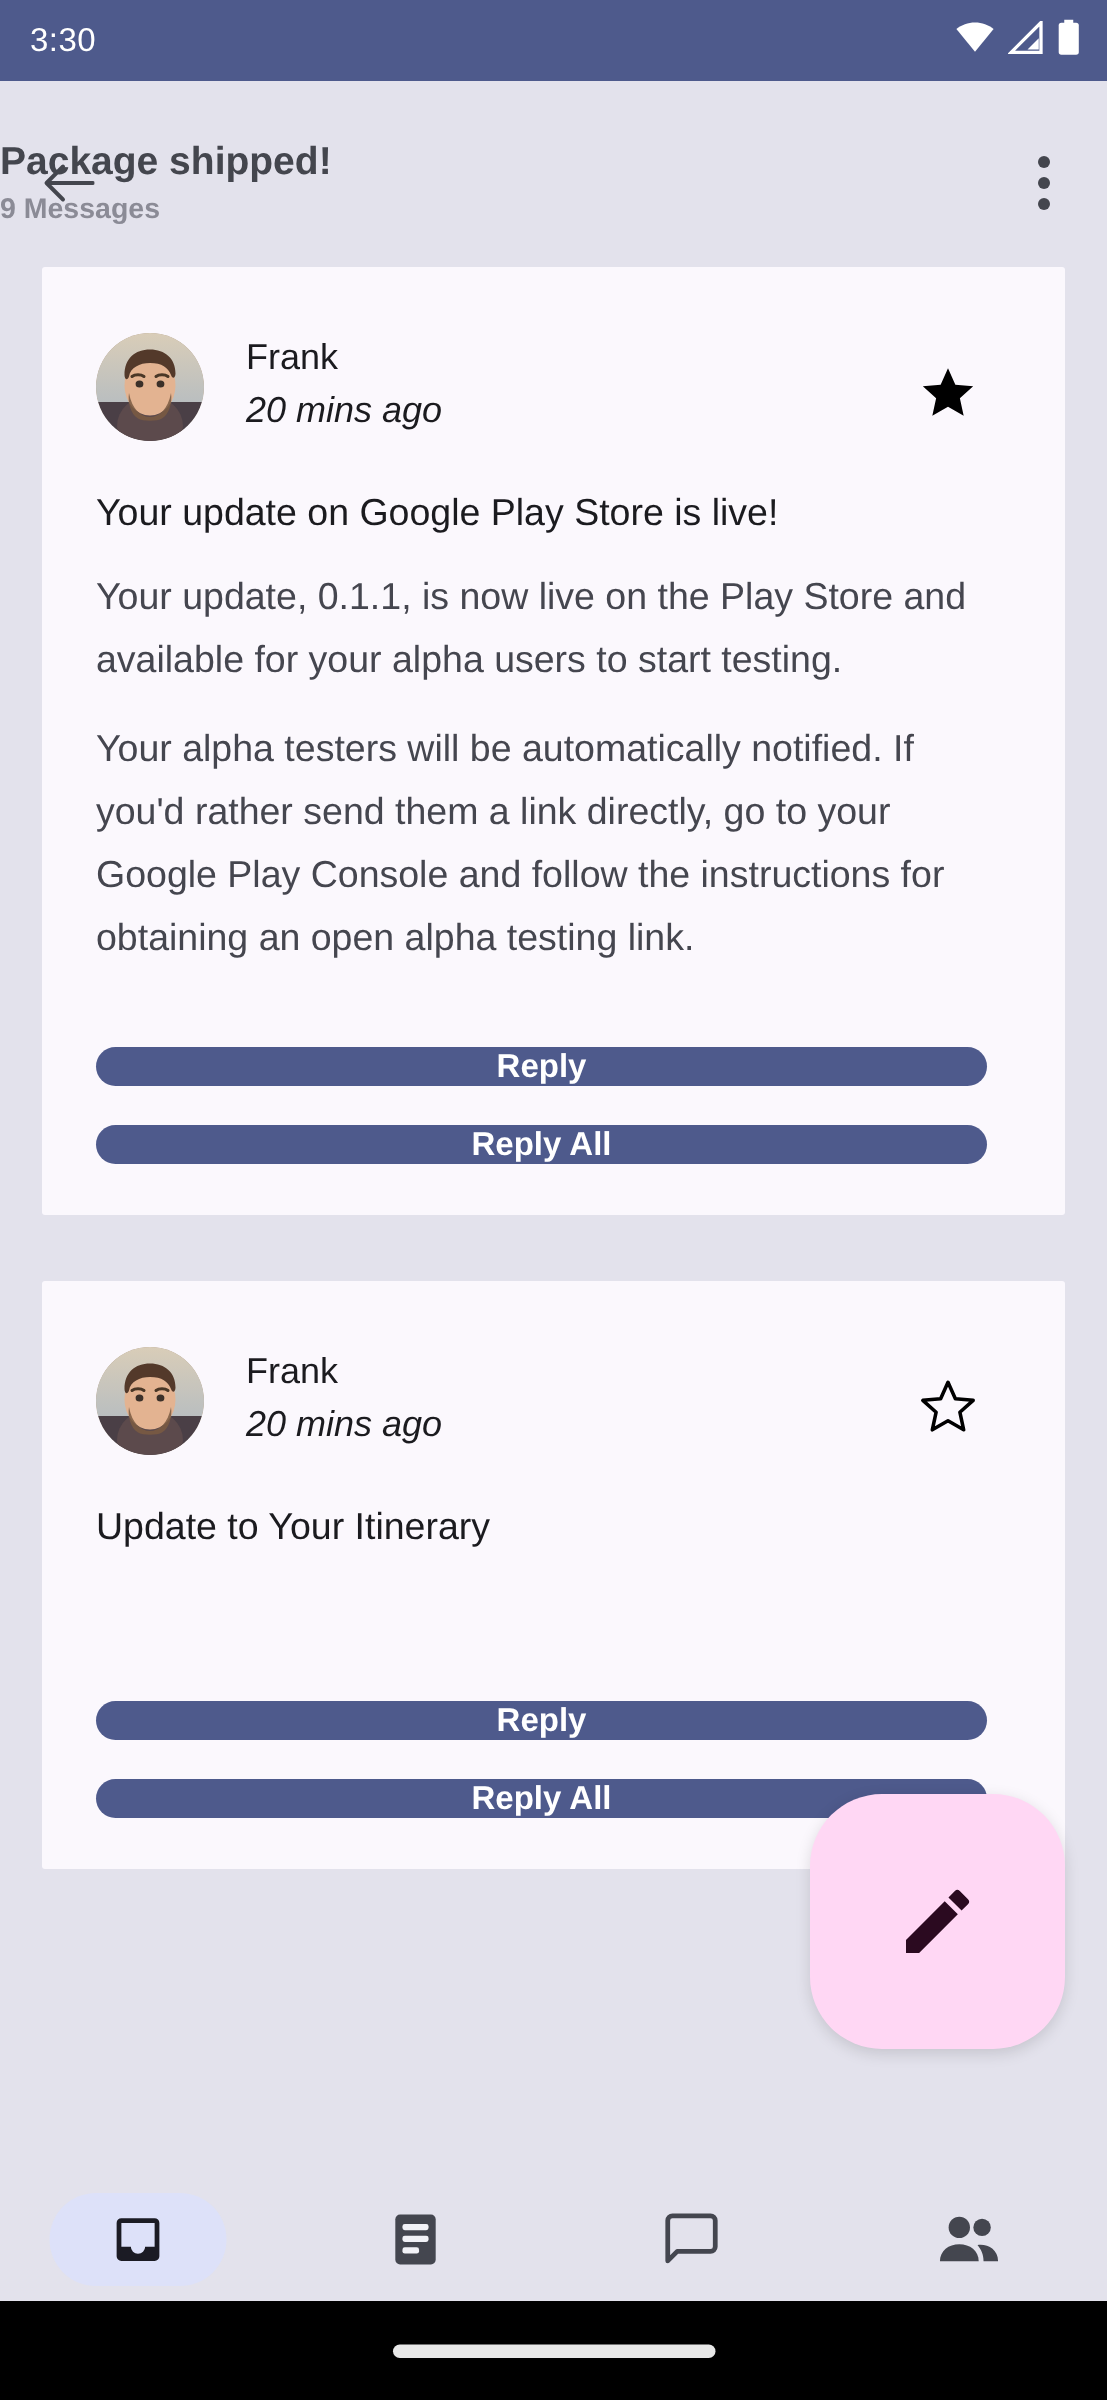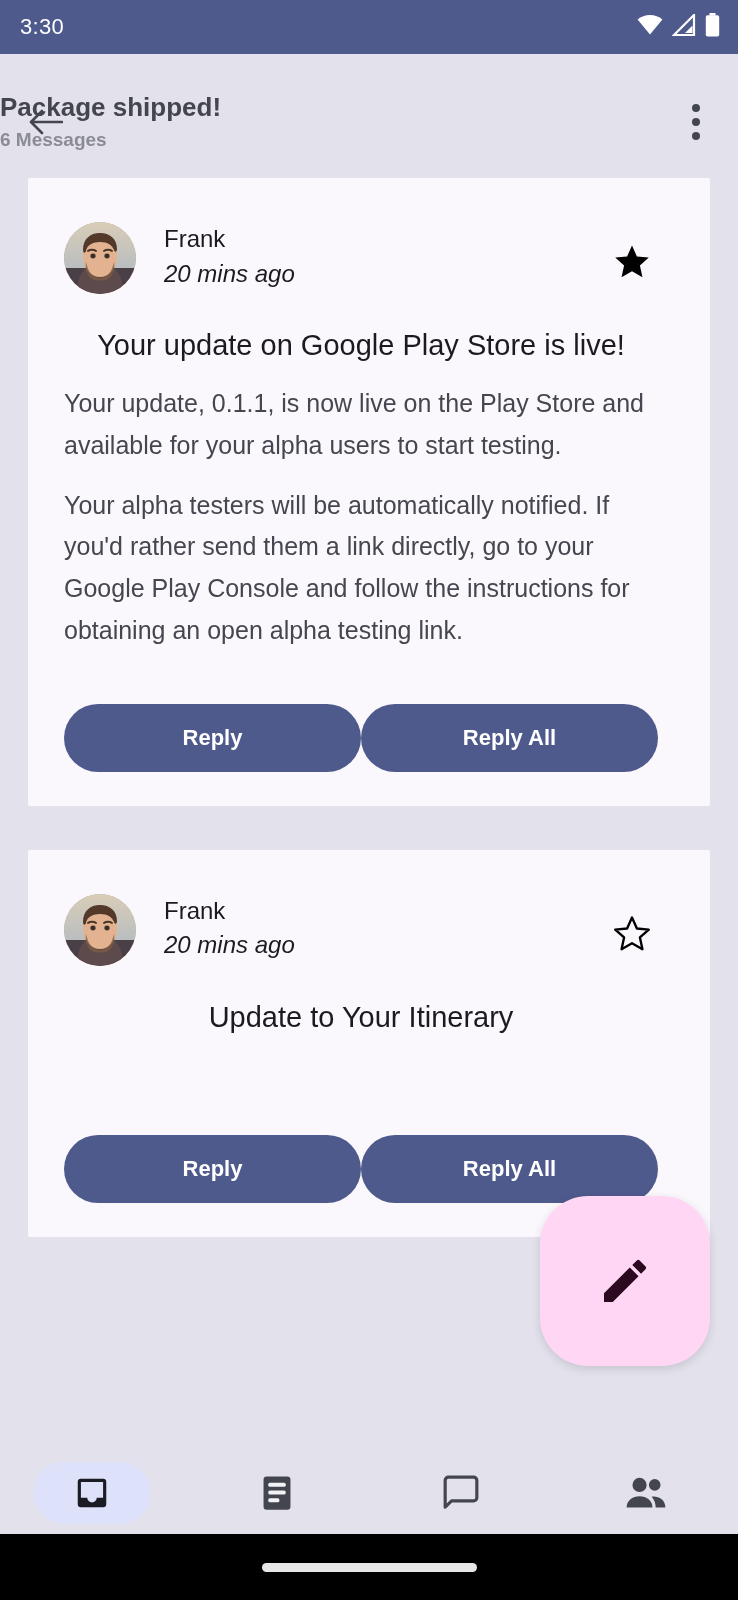--- a/index.html
+++ b/index.html
@@ -56,29 +56,29 @@
   }
   .sender-block{ margin-left:28px; padding-top:2px; }
   .sender-name{ font-size:24px; color:#1b1b1f; line-height:1.28; }
   .sender-time{ font-size:24px; color:#1b1b1f; line-height:1.28; margin-top:4px;font-style:italic; }
   .star-btn{
     position:absolute; right:0; top:14px;
     width:52px; height:52px; display:flex; align-items:center; justify-content:center;
   }
 
   .subject{
-    font-size:29px; color:#1b1b1f; margin-top:32px; line-height:1.35;text-align:center;
+    font-size:25px; color:#1b1b1f; margin-top:32px; line-height:1.35;
   }
   .para{
     font-size:25px; color:#45464f; line-height:1.67; margin-top:18px;
     max-width:590px;
   }
   .para + .para{ }
 
-  .actions{ display:flex; margin-top:52px; }
+  .actions{ display:flex; gap:26px; margin-top:52px;flex-direction:column; }
   .btn{
     flex:1; height:68px; border:none; border-radius:40px;
     background:#4e5a8c; color:#ffffff; font-size:22px; font-weight:700;
     font-family:"Liberation Sans", sans-serif; cursor:pointer;
     display:flex; align-items:center; justify-content:center;
   }
 
   
   .fab{
     position:absolute; right:28px; top:1196px;
@@ -138,21 +138,21 @@
 </div>
 
 <div class="app-bar">
   <div class="back-btn">
     <svg width="34" height="30" viewBox="0 0 34 30">
       <path d="M33 15H3M13 4 2 15l11 11" fill="none" stroke="#44464e" stroke-width="2.6" stroke-linecap="round" stroke-linejoin="round"></path>
     </svg>
   </div>
   <div class="appbar-titles">
     <div class="appbar-title">Package shipped!</div>
-    <div class="appbar-sub">6 Messages</div>
+    <div class="appbar-sub">9 Messages</div>
   </div>
   <div class="overflow-btn">
     <span class="dot"></span>
     <span class="dot"></span>
     <span class="dot"></span>
   </div>
 </div>
 
 <div class="thread">
 

